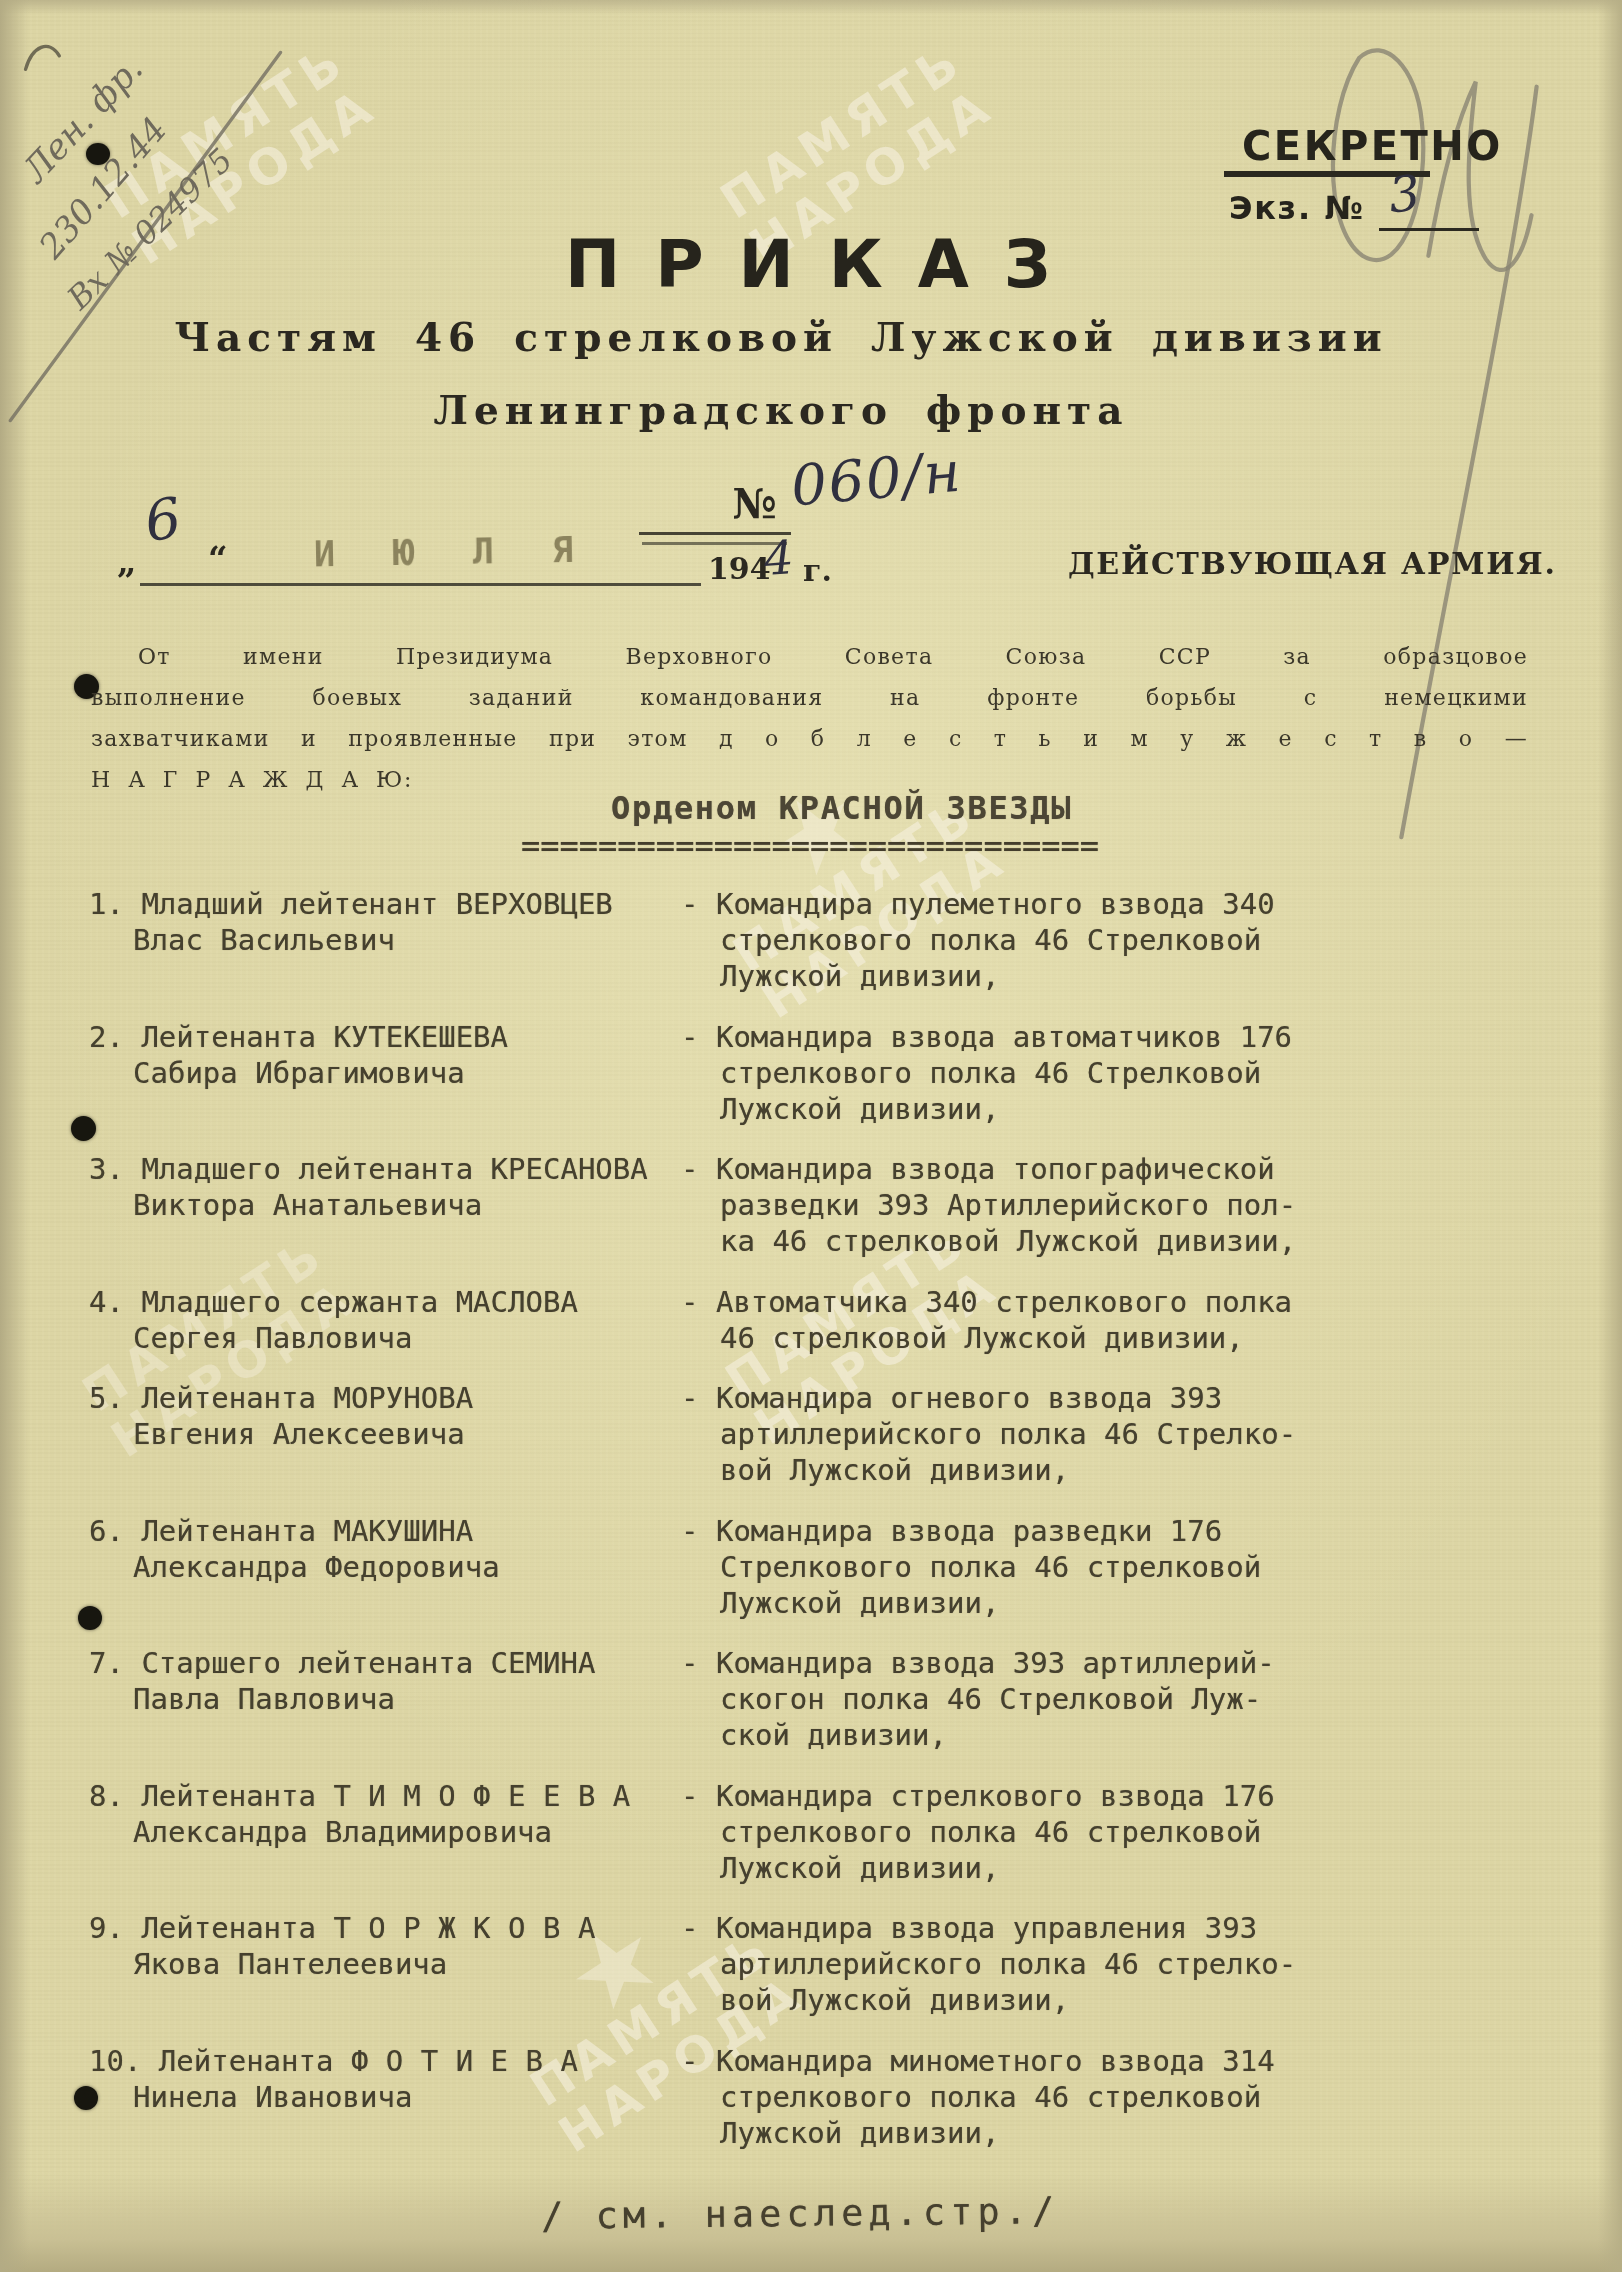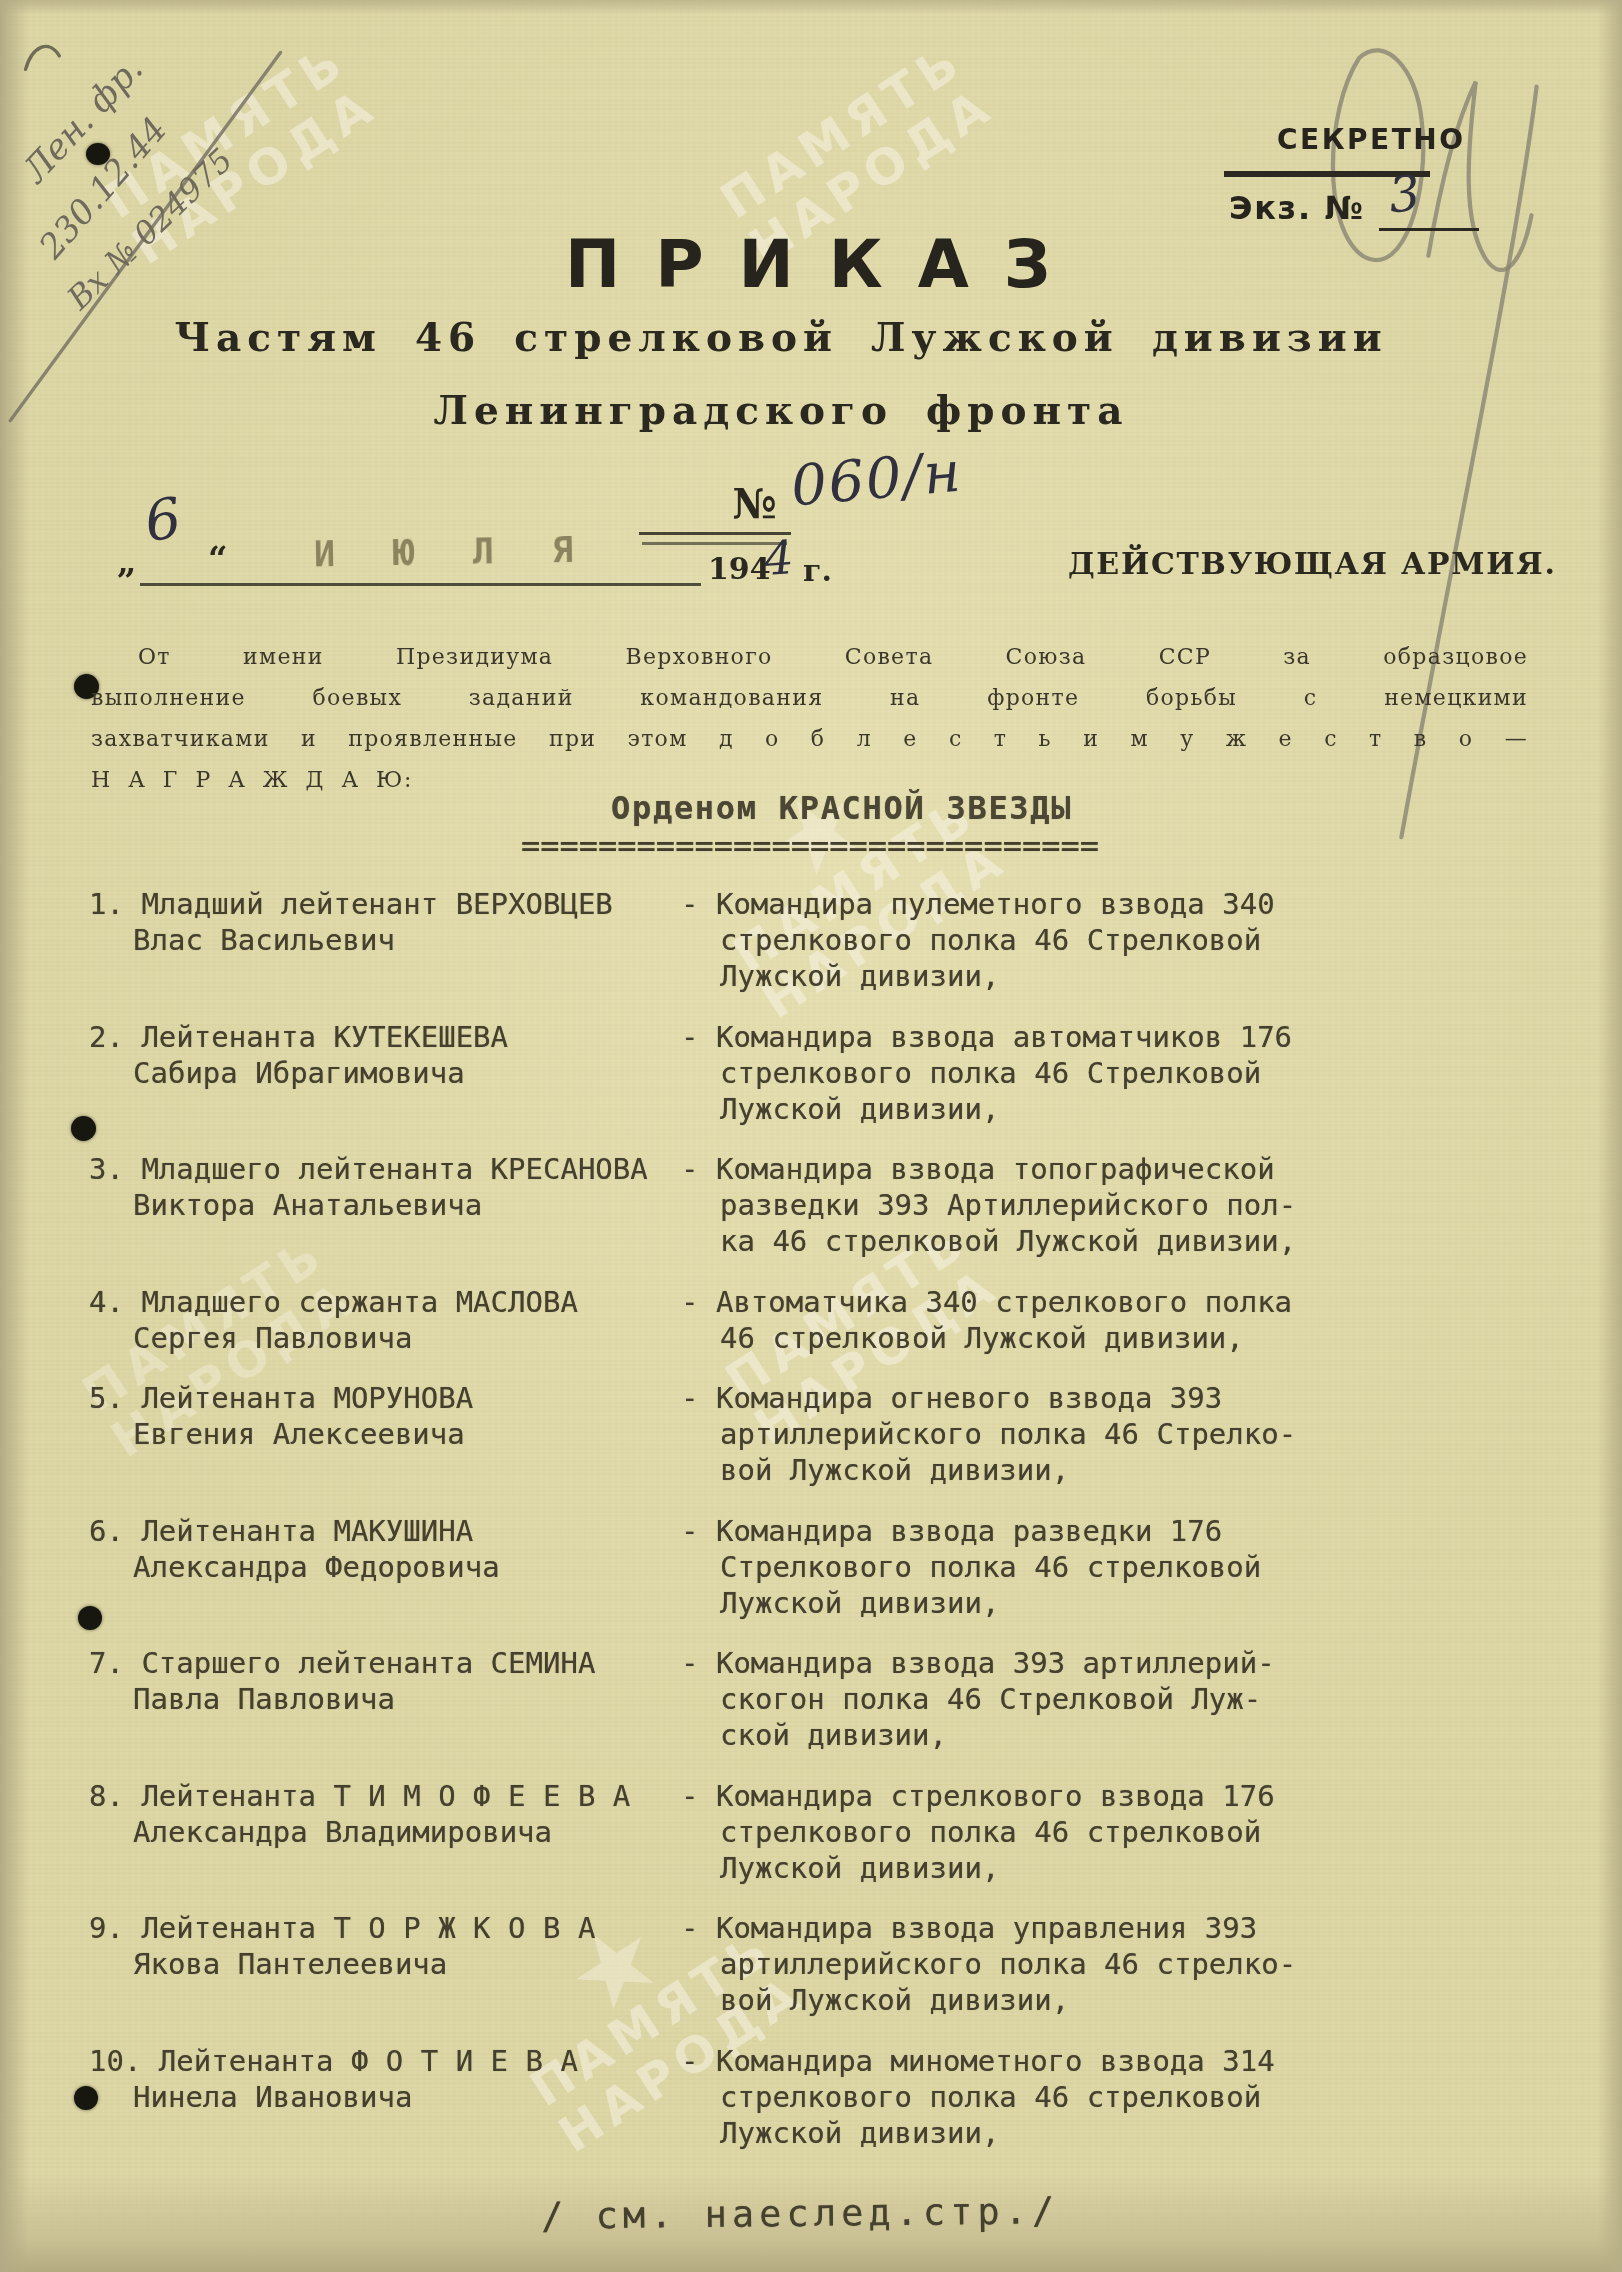--- a/index.html
+++ b/index.html
@@ -96,21 +96,21 @@
   <div class="hand-pencil abs" style="left:44px;top:150px;font-size:35px;transform:rotate(-47deg);transform-origin:left bottom;">Лен. фр.</div>
   <div class="hand-pencil abs" style="left:61px;top:226px;font-size:34px;transform:rotate(-49deg);transform-origin:left bottom;">230.12.44</div>
   <div class="hand-pencil abs" style="left:86px;top:279px;font-size:32px;transform:rotate(-44deg);transform-origin:left bottom;">Вх № 024975</div>
 
   <svg class="abs" style="left:1293px;top:8.5px;" width="330" height="862" viewBox="0 0 390 1020">
     <path d="M78,58 C38,120 34,258 82,292 C132,322 162,212 152,132 C146,70 108,30 78,58" stroke="#8a8573" stroke-width="5" fill="none" stroke-linecap="round" opacity=".8"></path>
     <path d="M160,292 C172,220 190,140 216,86 C206,170 200,252 228,296 C250,328 272,296 282,244" stroke="#8a8573" stroke-width="5" fill="none" stroke-linecap="round" opacity=".8"></path>
     <path d="M288,92 C262,300 180,690 128,980" stroke="#8a8573" stroke-width="5" fill="none" stroke-linecap="round" opacity=".8"></path>
   </svg>
 
-  <div class="sans-b abs" style="left:1277px;top:123px;font-size:28px;letter-spacing:2.5px;">СЕКРЕТНО</div>
+  <div class="sans-b abs" style="left:1242px;top:123px;font-size:40px;letter-spacing:2.5px;">СЕКРЕТНО</div>
   <div class="bar" style="left:1224px;top:171px;width:206px;height:6px;"></div>
   <div class="sans-b abs" style="left:1229px;top:189px;font-size:32px;letter-spacing:1.7px;">Экз. №</div>
   <div class="hand-ink abs" style="left:1389px;top:166px;font-size:49px;transform:rotate(-6deg);">3</div>
   <div class="bar" style="left:1379px;top:228px;width:100px;height:3.4px;"></div>
 
   <div class="sans-b abs title" style="left:565px;top:226px;">ПРИКАЗ</div>
   <div class="serif-b abs subtitle" style="left:0;top:314px;">Частям 46 стрелковой Лужской дивизии</div>
   <div class="serif-b abs subtitle" style="left:0;top:387px;">Ленинградского фронта</div>
 
   <div class="serif-b abs" style="left:732px;top:480px;font-size:41px;">№</div>

